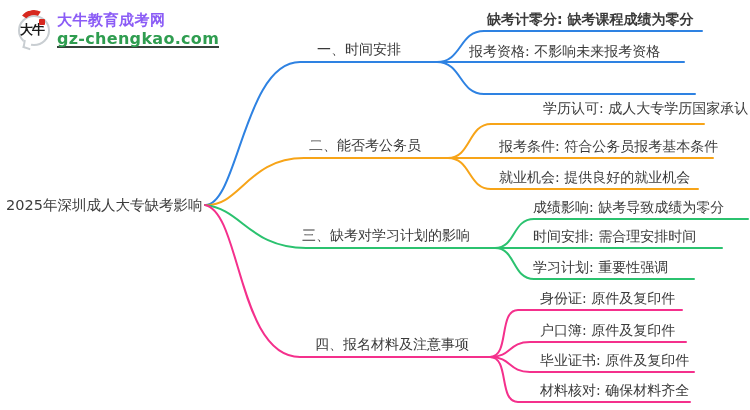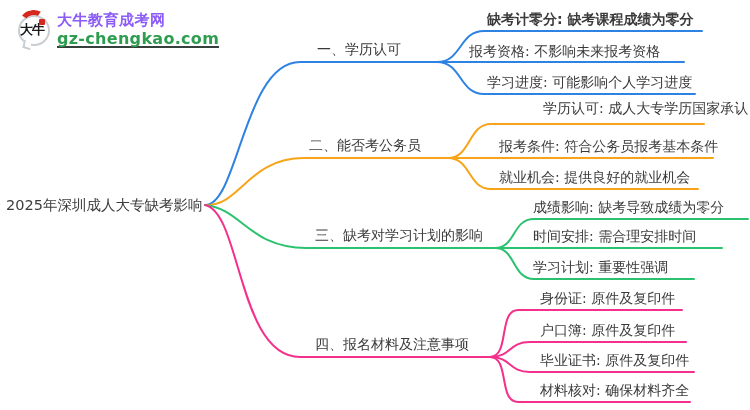--- a/index.html
+++ b/index.html
@@ -16,21 +16,21 @@
     font-size:14px; line-height:20px; height:20px;
     color:#3a3a3a;
   }
   .root-label {
     left:6px; top:195px; width:194px; text-align:right;
     font-size:14.5px; color:#3c3c3c;
   }
   .branch-label { text-align:center; }
   .bl1 { left:278px; top:39px;  width:162px; }
   .bl2 { left:282px; top:135px; width:166px; }
-  .bl3 { left:308px; top:225px; width:182px; }
+  .bl3 { left:295px; top:225px; width:182px; }
   .bl4 { left:304px; top:334px; width:176px; }
 
   
   .l10 { left:487px; top:9px;font-weight:bold;  } .l11 { left:469px; top:41px; } .l12 { left:487px; top:72px; }
   .l20 { left:499px; top:98px;margin-left:44px;} .l21 { left:499px; top:136px;} .l22 { left:499px; top:167px;}
   .l30 { left:533px; top:197px;} .l31 { left:533px; top:226px;} .l32 { left:533px; top:257px;}
   .l40 { left:540px; top:288px;} .l41 { left:540px; top:320px;} .l42 { left:540px; top:350px;} .l43 { left:540px; top:380px;}
 
   
   .logo { position:absolute; left:18px; top:12px; display:flex; align-items:center; }
@@ -107,28 +107,27 @@
       <div class="seal"></div>
     </div>
     <div class="logo-text">
       <div class="site-name">大牛教育成考网</div>
       <div class="site-url">gz-chengkao.com</div>
     </div>
   </div>
 
   <div class="t root-label">2025年深圳成人大专缺考影响</div>
 
-  <div class="t branch-label bl1">一、学历认可</div>
+  <div class="t branch-label bl1">一、时间安排</div>
   <div class="t branch-label bl2">二、能否考公务员</div>
   <div class="t branch-label bl3">三、缺考对学习计划的影响</div>
   <div class="t branch-label bl4">四、报名材料及注意事项</div>
 
   <div class="t l10">缺考计零分: 缺考课程成绩为零分</div>
   <div class="t l11">报考资格: 不影响未来报考资格</div>
-  <div class="t l12">学习进度: 可能影响个人学习进度</div>
 
   <div class="t l20">学历认可: 成人大专学历国家承认</div>
   <div class="t l21">报考条件: 符合公务员报考基本条件</div>
   <div class="t l22">就业机会: 提供良好的就业机会</div>
 
   <div class="t l30">成绩影响: 缺考导致成绩为零分</div>
   <div class="t l31">时间安排: 需合理安排时间</div>
   <div class="t l32">学习计划: 重要性强调</div>
 
   <div class="t l40">身份证: 原件及复印件</div>

